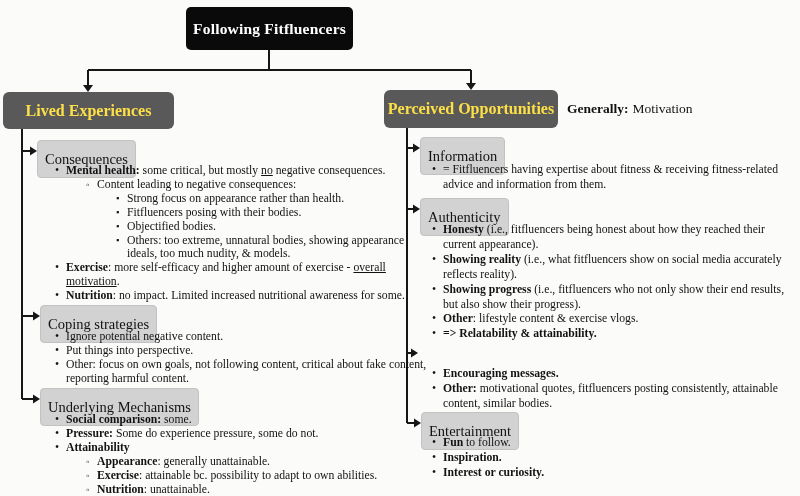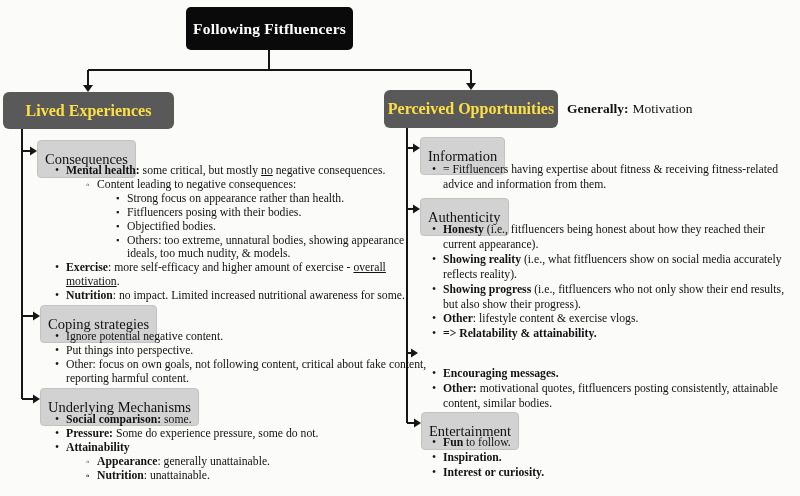--- a/index.html
+++ b/index.html
@@ -136,21 +136,21 @@
     </div>
 
   <div class="section-box" id="box-underlying">
     <span>Underlying Mechanisms</span>
   </div>
   <div class="section-list left" id="list-underlying">
       <div class="li lvl1"><span class="blt">•</span><span class="txt"><b>Social comparison:</b><span> some.</span></span></div>
       <div class="li lvl1"><span class="blt">•</span><span class="txt"><b>Pressure:</b><span> Some do experience pressure, some do not.</span></span></div>
       <div class="li lvl1"><span class="blt">•</span><span class="txt"><b>Attainability</b></span></div>
       <div class="li lvl2"><span class="blt">◦</span><span class="txt"><b>Appearance</b><span>: generally unattainable.</span></span></div>
-      <div class="li lvl2"><span class="blt">◦</span></div>
+      <div class="li lvl2"><span class="blt">◦</span><span class="txt"><b>Exercise</b><span>: attainable bc. possibility to adapt to own abilities.</span></span></div>
       <div class="li lvl2"><span class="blt">◦</span><span class="txt"><b>Nutrition</b><span>: unattainable.</span></span></div>
     </div>
 
   <div class="section-box" id="box-information">
     <span>Information</span>
   </div>
   <div class="section-list right" id="list-information">
       <div class="li lvl1"><span class="blt">•</span><span class="txt"><span>= Fitfluencers having expertise about fitness &amp; receiving fitness-related advice and information from them.</span></span></div>
     </div>
 

